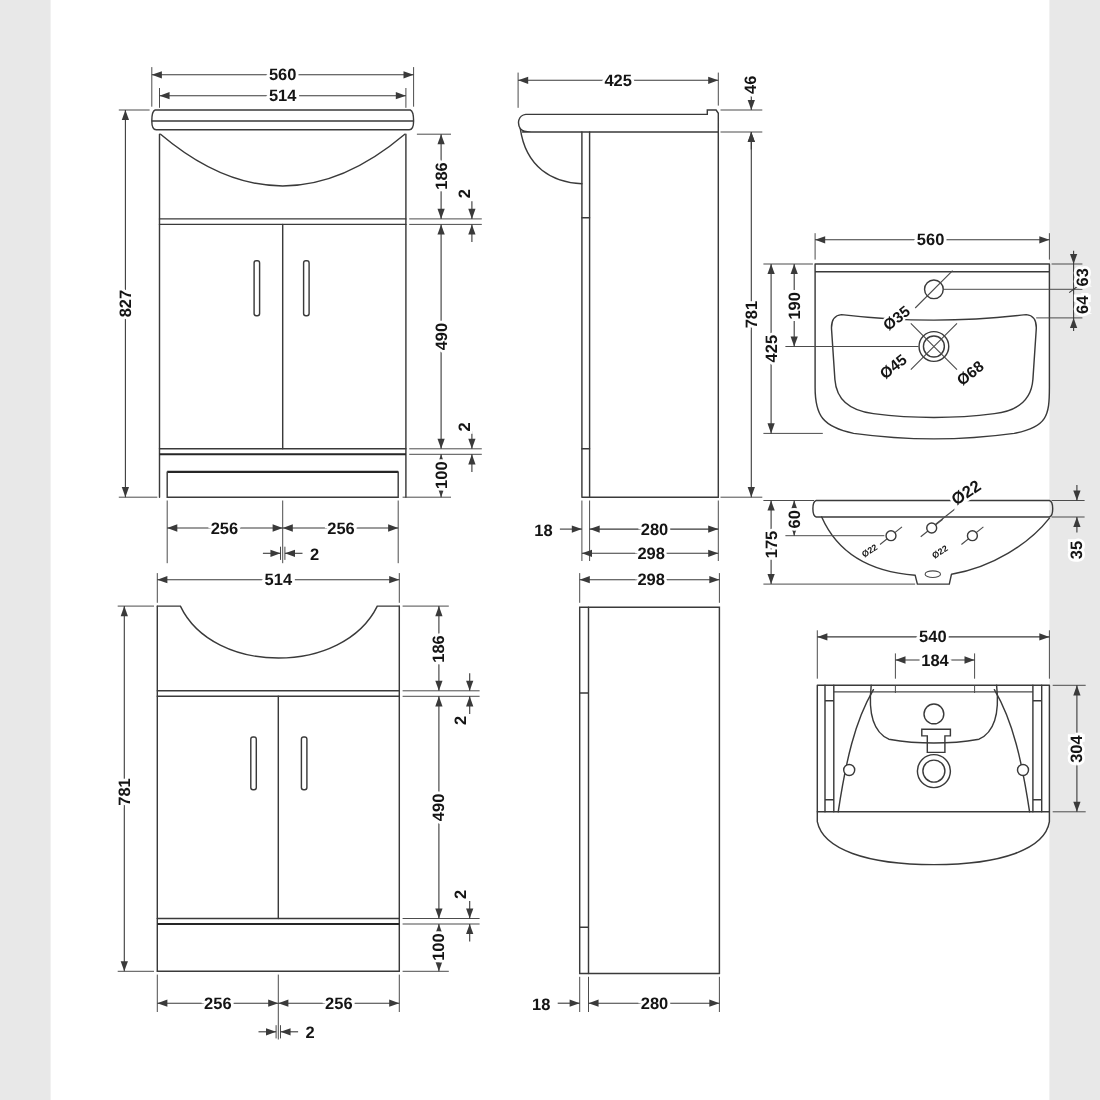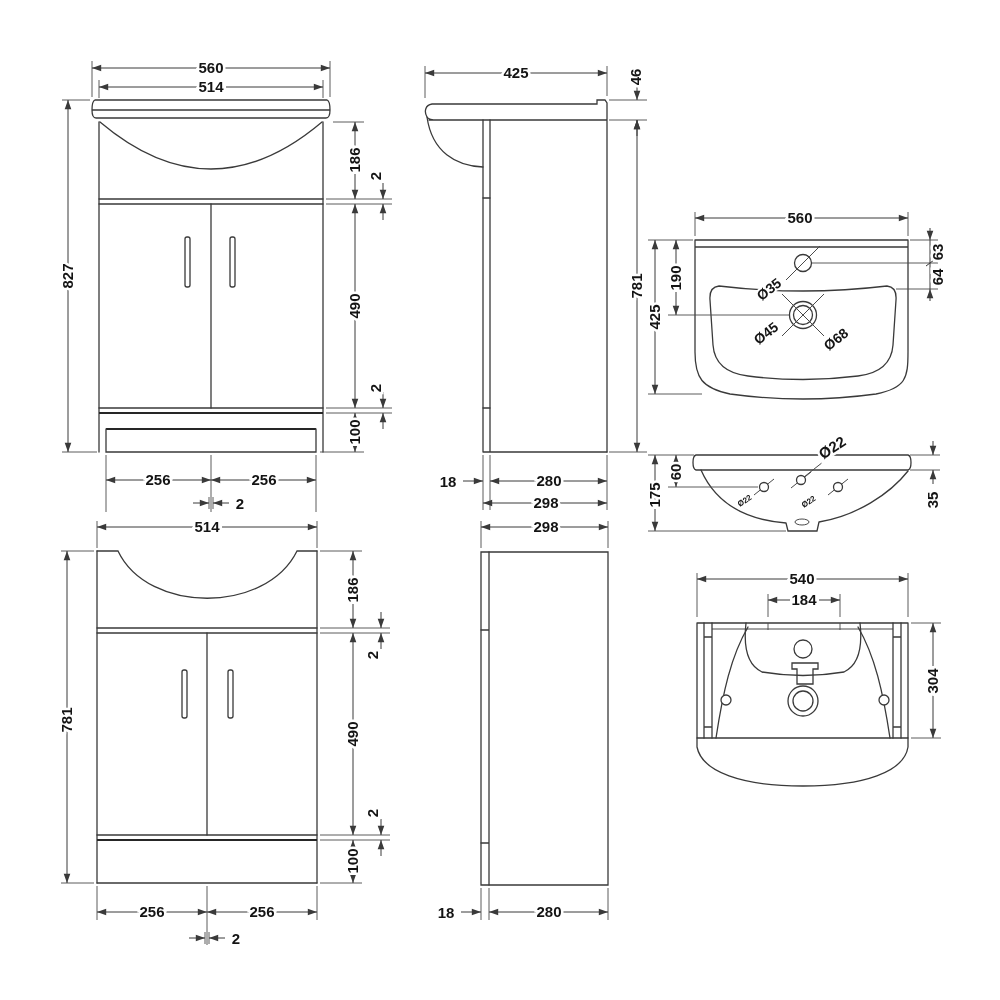--- a/index.html
+++ b/index.html
@@ -1,16 +1,16 @@
 <!DOCTYPE html>
 <html><head>
 <meta charset="utf-8">
 <style>
   html,body{margin:0;padding:0;background:#e8e8e8;}
-  .page{width:1000px;height:1000px;background:#ffffff;position:relative;margin:0 auto;
+  .page{width:908px;height:1000px;background:#ffffff;position:relative;margin:0 auto;
         font-family:"Liberation Sans", sans-serif;}
   svg{display:block;}
   .ln{stroke:#3a3a3a;stroke-width:1.3;fill:none;stroke-linecap:round;}
   .lnthin{stroke:#4a4a4a;stroke-width:1;fill:none;}
   .lnheavy{stroke:#262626;stroke-width:1.9;fill:none;}
   .dimln{stroke:#3a3a3a;stroke-width:1;fill:none;}
   .ext{stroke:#4a4a4a;stroke-width:0.9;fill:none;}
   .dim{font:bold 15px "Liberation Sans", sans-serif;fill:#141414;
        stroke:#ffffff;stroke-width:5px;paint-order:stroke;text-anchor:middle;}
   .dimsm{font:bold 8px "Liberation Sans", sans-serif;fill:#141414;

